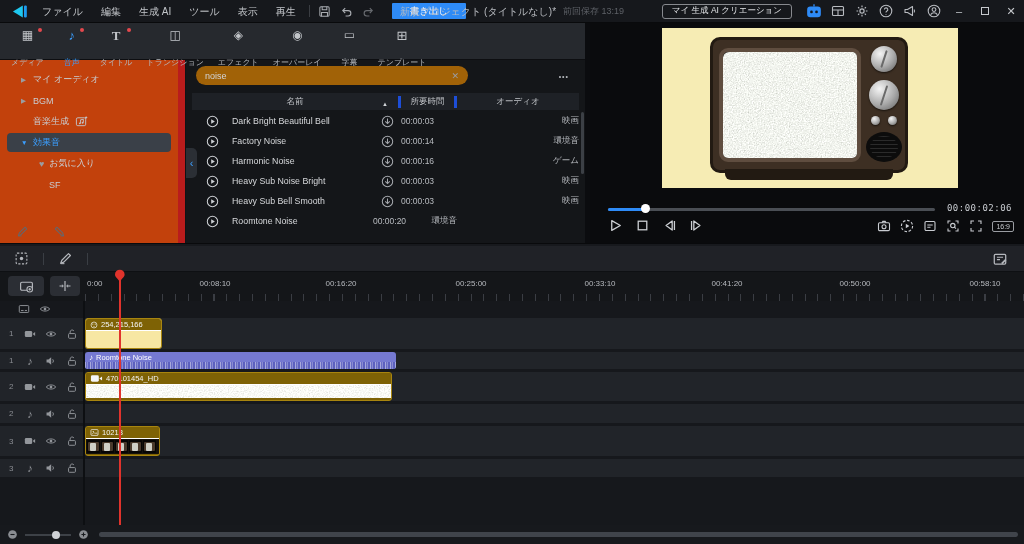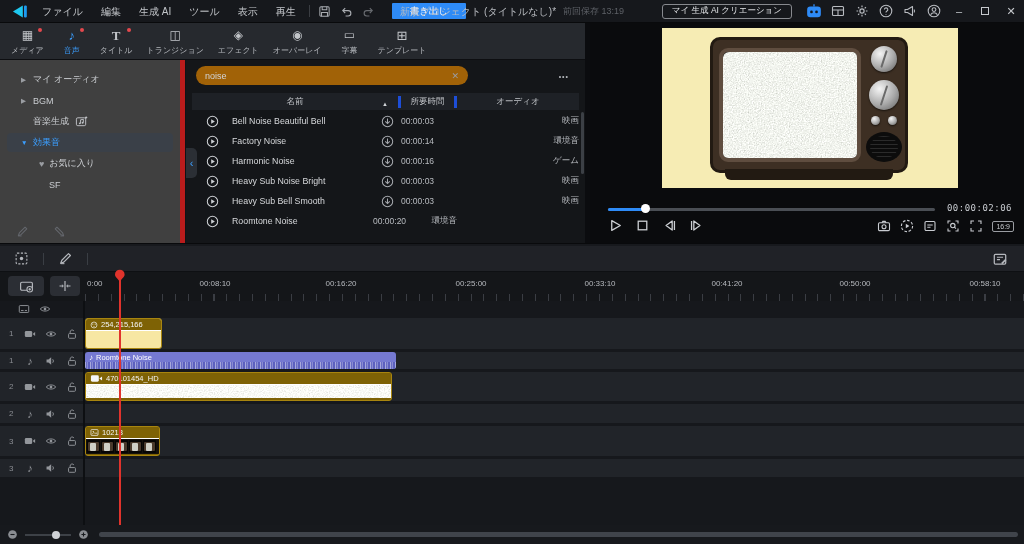--- a/index.html
+++ b/index.html
@@ -32,26 +32,26 @@
 .ptab{display:flex;flex-direction:column;align-items:center;padding:2px 7px 0;position:relative;min-width:42px}
 .tab-icon{height:15px;line-height:15px;font-size:12px;color:#c2c5c9}
 .kind-media .tab-icon::before{content:"▦"}
 .kind-audio .tab-icon::before{content:"♪";font-size:13px}
 .kind-title .tab-icon::before{content:"T";font-family:"Liberation Serif",serif;font-weight:bold;font-size:13px}
 .kind-transition .tab-icon::before{content:"◫"}
 .kind-effect .tab-icon::before{content:"◈"}
 .kind-overlay .tab-icon::before{content:"◉"}
 .kind-subtitle .tab-icon::before{content:"▭"}
 .kind-template .tab-icon::before{content:"⊞";font-size:13px}
-.tab-label{font-size:8px;margin-top:2px;color:#b5b8bd;white-space:nowrap}
+.tab-label{font-size:8px;margin-top:14px;color:#b5b8bd;white-space:nowrap}
 .ptab.active .tab-label,.ptab.active .tab-icon{color:#3b9eff}
 .tab-dot{position:absolute;top:2px;right:9px;width:4px;height:4px;border-radius:50%;background:#e5484d}
 
 
-.sidebar{position:absolute;top:60px;left:0;width:185px;height:183px;background:#404040;border-right:5px solid #b91c1c;z-index:4}
+.sidebar{position:absolute;top:60px;left:0;width:185px;height:183px;background:#c2410c;border-right:7px solid #b91c1c;z-index:4}
 .side-item{height:19px;margin:2px 7px;display:flex;align-items:center;border-radius:4px;padding-left:14px}
 .side-item.indent-1{padding-left:20px}
 .side-item.indent-2{padding-left:30px}
 .side-item.selected{background:#3a4048}
 .arrow{width:12px;font-size:6.5px;color:#9a9da2}
 .arrow-right .arrow::before{content:"▶"}
 .arrow-down .arrow::before{content:"▼";color:#3b9eff}
 .arrow-none .arrow{visibility:hidden}
 .side-label{font-size:9px;color:#c9ccd0}
 .side-item.selected .side-label{color:#3b9eff}
@@ -524,21 +524,21 @@
       <span class="col col-name"><span>名前</span><span class="sort"></span></span>
       <span class="col col-dur">所要時間</span>
       <span class="col">オーディオ</span>
     </div>
     <div class="rows">
 
         <div class="arow">
           <span class="aplay"><svg class="i" width="13" height="13">
               <use href="#ic-playc"></use>
             </svg></span>
-          <span class="aname">Bell Noise Beautiful Bell</span>
+          <span class="aname">Dark Bright Beautiful Bell</span>
           <span class="adl"><svg class="i" width="13" height="13">
               <use href="#ic-dl"></use>
             </svg></span>
           <span class="adur">00:00:03</span>
           <span class="acat">映画</span>
         </div>
 
         <div class="arow">
           <span class="aplay"><svg class="i" width="13" height="13">
               <use href="#ic-playc"></use>

